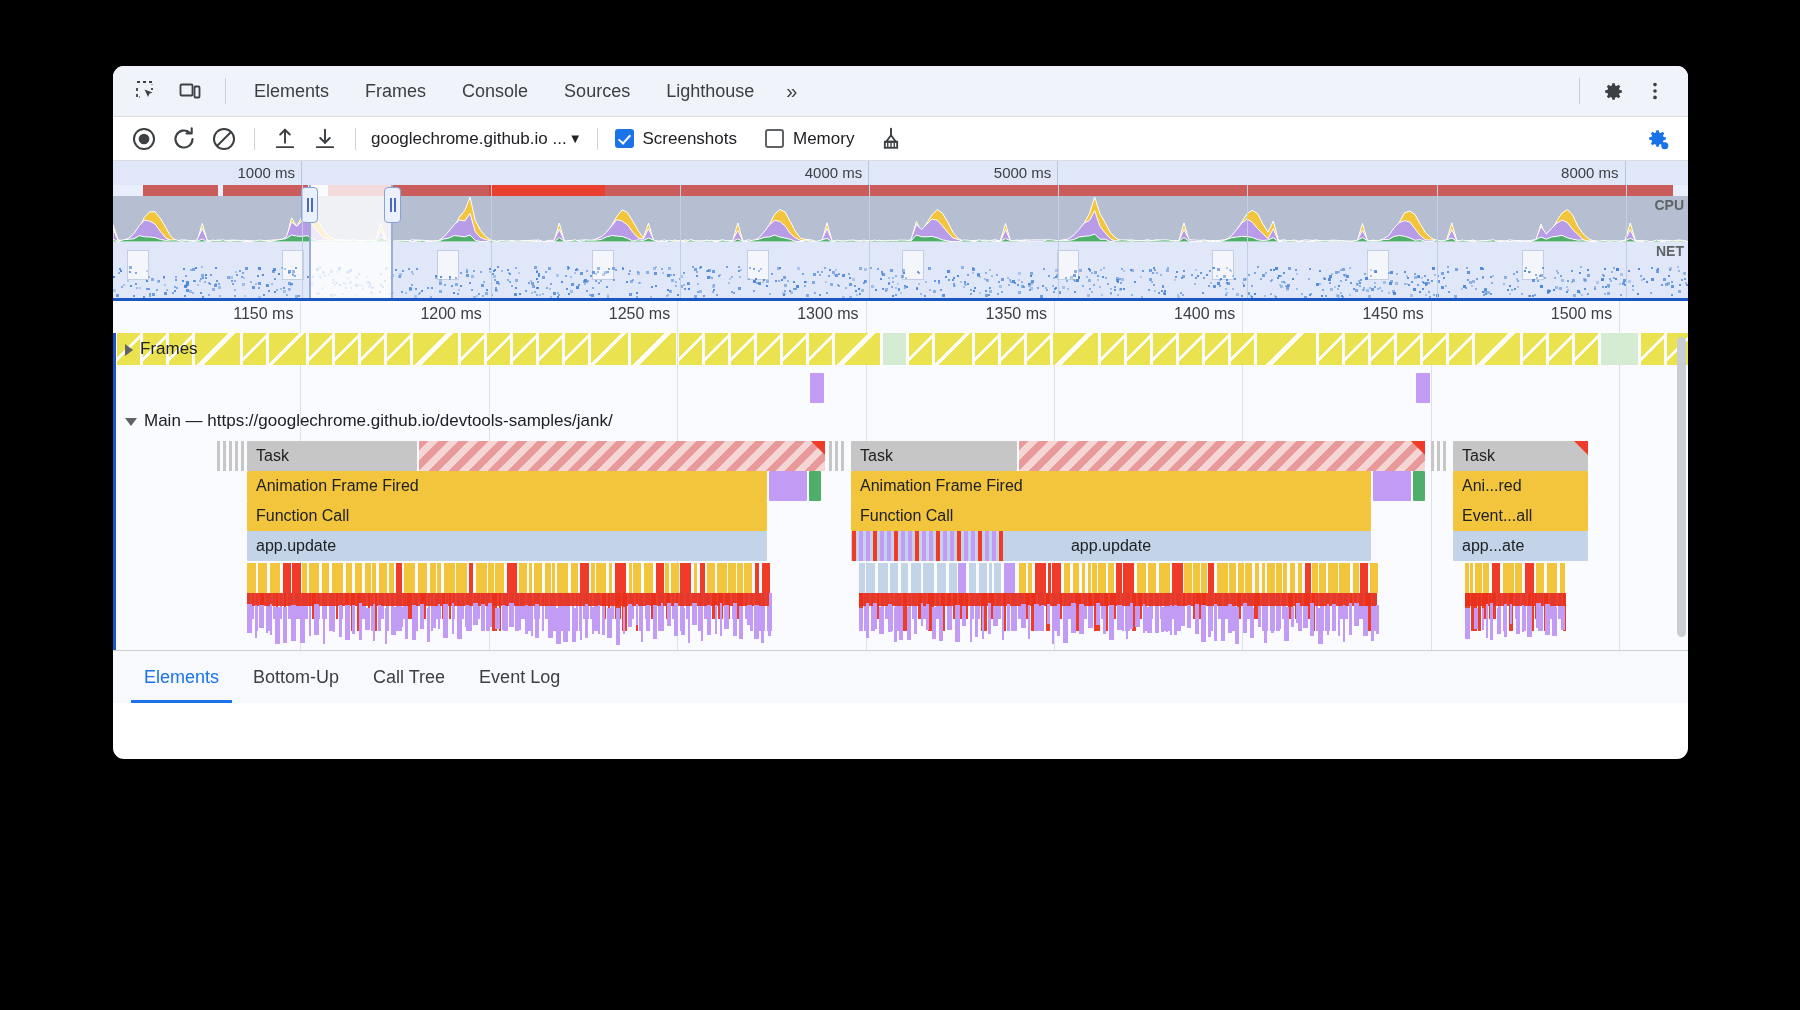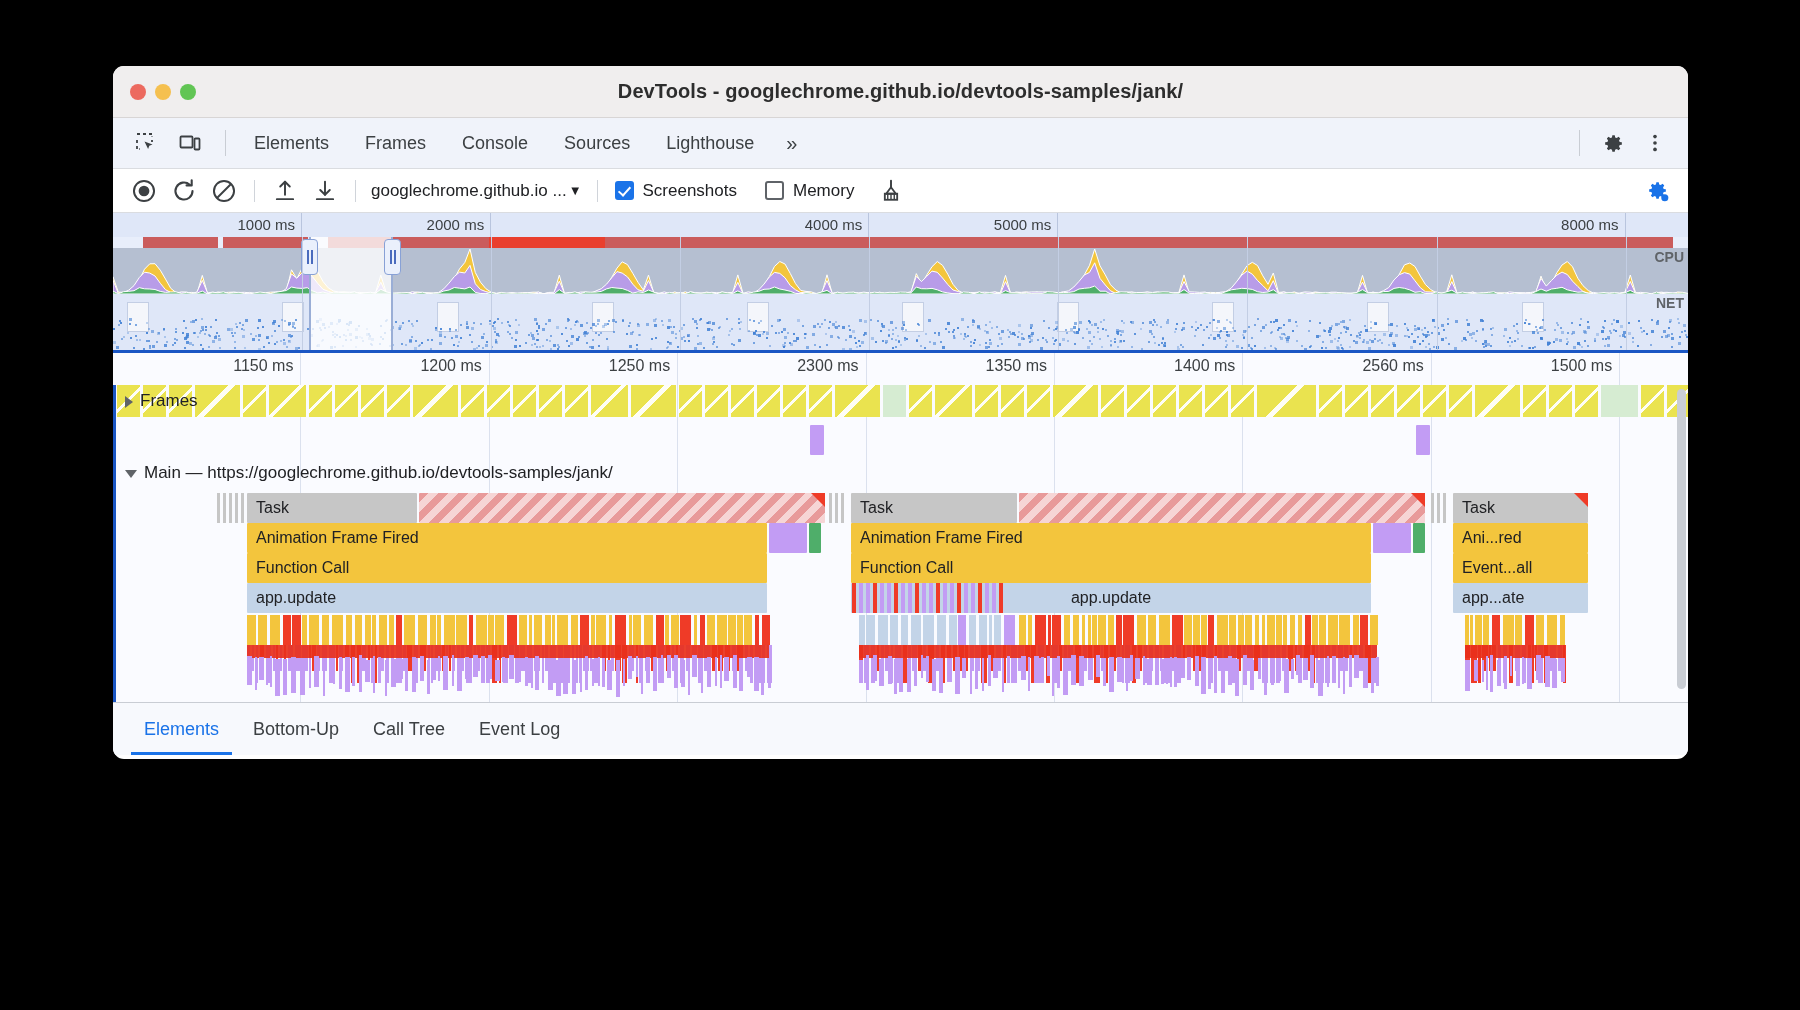--- a/index.html
+++ b/index.html
@@ -170,28 +170,20 @@
   }
   .btab.active { color:#1a73e8; }
   .btab.active::after { content:""; position:absolute; left:4px; right:4px; bottom:0; height:3px; background:#1a73e8; }
 </style>
 </head>
 <body>
 
 <div id="stage">
   <div class="window">
 
-    <div class="titlebar">
-      <div class="traffic">
-        <span class="tl red"></span>
-        <span class="tl yel"></span>
-        <span class="tl grn"></span>
-      </div>
-      <div class="win-title">DevTools - googlechrome.github.io/devtools-samples/jank/</div>
-    </div>
 
     <div class="tabstrip">
       <div class="tabstrip-left">
         <div class="iconbtn">
           <svg width="24" height="24" viewBox="0 0 24 24">
             <path d="M3 3h4M9 3h4M15 3h3v3M3 9v4M3 15v3h3M18 9v2" stroke="#3c4043" stroke-width="1.8" fill="none" stroke-dasharray="3 2.4"></path>
             <path d="M10.5 10.5l8 3-3.2 1.2-1.2 3.2z" fill="#3c4043"></path>
           </svg>
         </div>
         <div class="iconbtn">
@@ -303,21 +295,20 @@
             <path fill="#1a73e8" d="M20 13.1v-2.2l-2.1-.4a6 6 0 00-.6-1.5l1.2-1.8-1.6-1.6-1.8 1.2a6 6 0 00-1.5-.6L13.2 4h-2.3l-.4 2.2a6 6 0 00-1.5.6L7.2 5.6 5.6 7.2l1.2 1.8a6 6 0 00-.6 1.5L4 10.9v2.2l2.2.4c.1.5.3 1 .6 1.5l-1.2 1.8 1.6 1.6 1.8-1.2c.5.3 1 .5 1.5.6l.4 2.2h2.3l.4-2.2c.5-.1 1-.3 1.5-.6l1.8 1.2 1.6-1.6-1.2-1.8c.3-.5.5-1 .6-1.5l2.1-.4z"></path>
             <circle cx="19" cy="19" r="3.4" fill="#1a73e8"></circle>
           </svg>
         </div>
       </div>
     </div>
 
     <div class="overview">
       <div class="ov-ruler" id="ov-ruler">
           <div class="ov-tick" style="left: 0px; width: 189.076px;">1000 ms</div>
-          <div class="ov-tick" style="left: 0px; width: 378.151px;">2000 ms</div>
           <div class="ov-tick" style="left: 0px; width: 756.303px;">4000 ms</div>
           <div class="ov-tick" style="left: 0px; width: 945.378px;">5000 ms</div>
           <div class="ov-tick" style="left: 0px; width: 1512.61px;">8000 ms</div>
         </div>
       <div class="ov-redband" id="ov-redband">
           <div class="ov-red" style="left: 30px; width: 75px;"></div>
           <div class="ov-red" style="left: 110px; width: 85px;"></div>
           <div class="ov-red" style="left: 215px; width: 1345px;"></div>
           <div class="ov-red bright" style="left: 376px; width: 116px;"></div>
         </div>
@@ -1467,30 +1458,30 @@
           <div class="fl-tick" style="left: 0px; width: 188.397px;">
             <span>1150 ms</span>
           </div>
           <div class="fl-tick" style="left: 0px; width: 376.794px;">
             <span>1200 ms</span>
           </div>
           <div class="fl-tick" style="left: 0px; width: 565.191px;">
             <span>1250 ms</span>
           </div>
           <div class="fl-tick" style="left: 0px; width: 753.589px;">
-            <span>2300 ms</span>
+            <span>1300 ms</span>
           </div>
           <div class="fl-tick" style="left: 0px; width: 941.986px;">
             <span>1350 ms</span>
           </div>
           <div class="fl-tick" style="left: 0px; width: 1130.38px;">
             <span>1400 ms</span>
           </div>
           <div class="fl-tick" style="left: 0px; width: 1318.78px;">
-            <span>2560 ms</span>
+            <span>1450 ms</span>
           </div>
           <div class="fl-tick" style="left: 0px; width: 1507.18px;">
             <span>1500 ms</span>
           </div>
         </div>
       <div id="fl-body">
           <div class="frames-row" style="top: 32px;">
             <div class="frame-blk" style="left: 4px; width: 23px;"></div>
             <div class="frame-blk" style="left: 30px; width: 23px;"></div>
             <div class="frame-blk" style="left: 56px; width: 23px;"></div>

